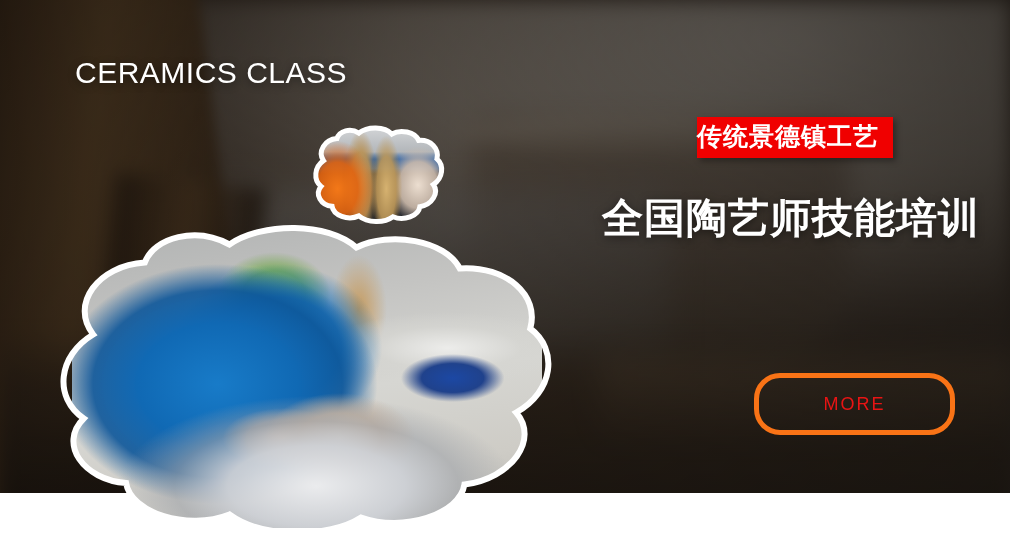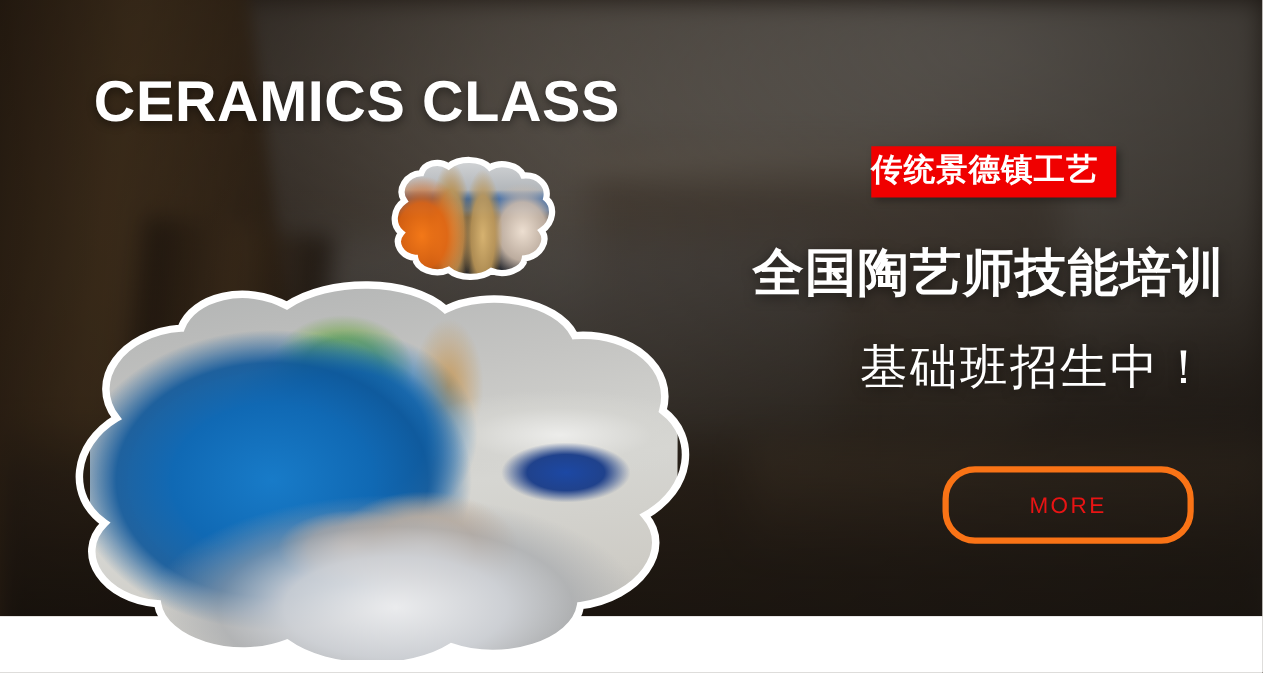--- a/index.html
+++ b/index.html
@@ -79,21 +79,21 @@
   }
 
   
   .bottom-strip{
     position:absolute;left:0;top:493px;width:1010px;height:45px;background:#ffffff;
   }
 
   
   .title-block{position:absolute;left:75px;top:58px;}
   .title-en{
-    color:#ffffff;font-size:46px;font-weight:bold;line-height:1;
+    color:#ffffff;font-size:30px;font-weight:normal;line-height:1;
     letter-spacing:.5px;white-space:nowrap;
     text-shadow:0 2px 8px rgba(0,0,0,.45);
     text-align:right;
   }
   .title-cn{
     margin-top:10px;
     color:#ffffff;font-size:36px;font-weight:normal;line-height:1.15;
     letter-spacing:12px;white-space:nowrap;
     text-shadow:0 2px 8px rgba(0,0,0,.45);
   }
@@ -251,19 +251,18 @@
              C2.5,84 -3,72 2.5,63.5 C-4,56.5 -3,42.5 4.5,35.5
              C-0.5,25.5 5.5,12.5 15.5,11.5 C17.5,3 26.5,-0.5 33.5,5.5 Z" fill="none" stroke="#ffffff" stroke-width="6" vector-effect="non-scaling-stroke"></path>
   </svg>
 
   <div class="badge">
     <span>传统景德镇工艺</span>
   </div>
 
   <div class="headline">全国陶艺师技能培训</div>
 
-  <div class="subline">基础班招生中！</div>
 
   <div class="more-btn">
     <span>MORE</span>
   </div>
 
 </div>
 
 </body></html>

